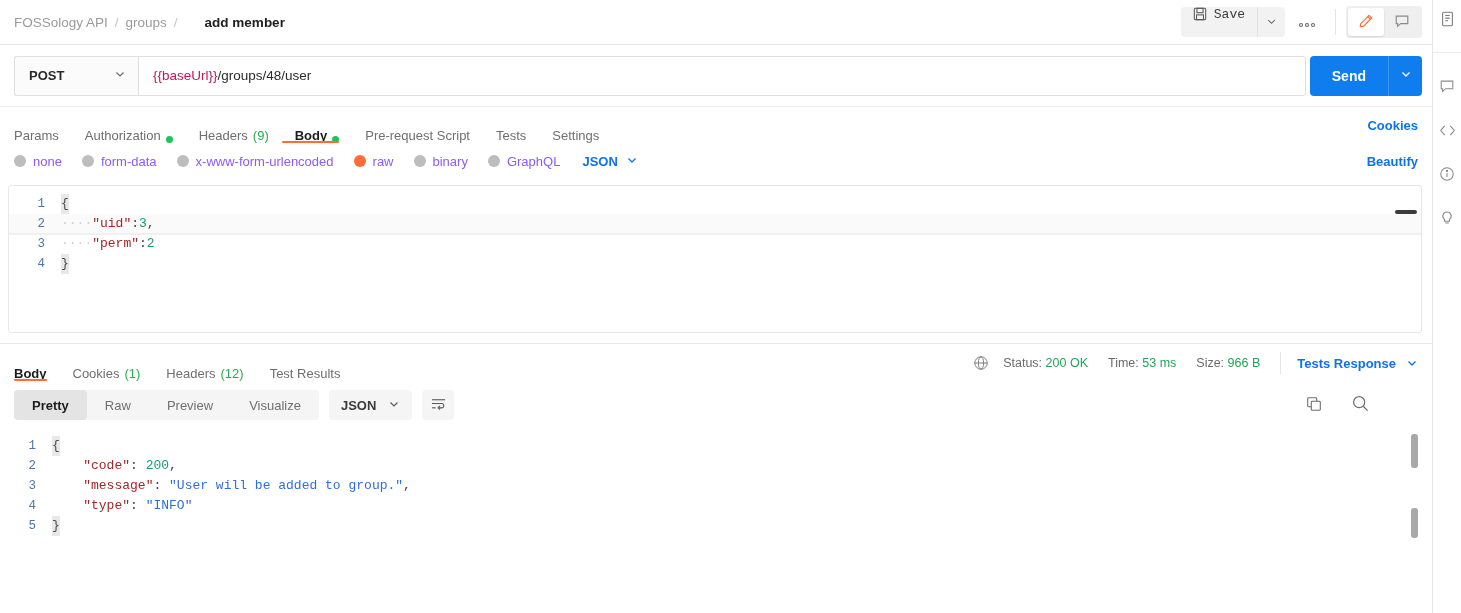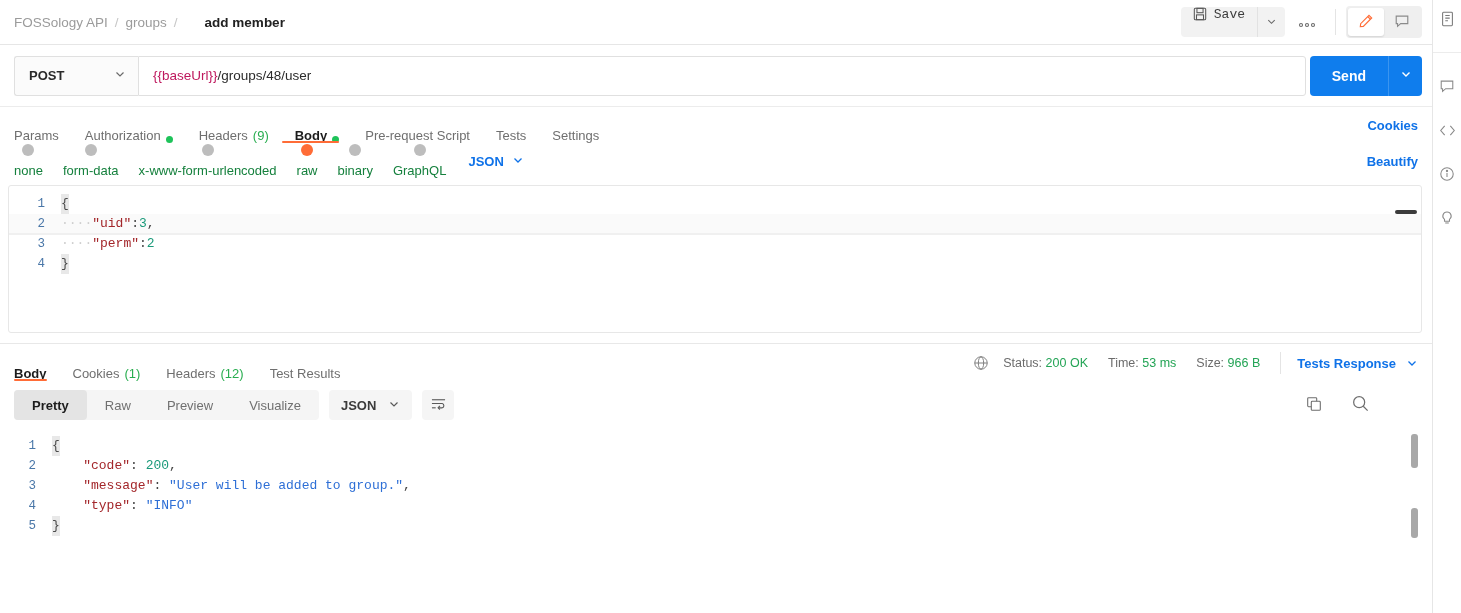--- a/index.html
+++ b/index.html
@@ -121,21 +121,21 @@
   .link-blue { color: #0f72e8; font-weight: bold; font-size: 13px; cursor: pointer; }
   .tabs-right { margin-left: auto; display: flex; align-items: center; }
 
   
   .body-type-row {
     height: 36px; display: flex; align-items: center;
     padding: 0 14px; gap: 0;
   }
   .radio-item {
     display: flex; align-items: center; gap: 7px;
-    margin-right: 20px; font-size: 13px; color: #15803d; cursor: pointer; flex-direction: column;
+    margin-right: 20px; font-size: 13px; color: #8b5cf6; cursor: pointer;
   }
   .radio {
     width: 12px; height: 12px; border-radius: 50%;
     background: #bdbdbd; display: inline-block;
   }
   .radio.on { background: #ff6c37; }
   .fmt-select {
     display: flex; align-items: center; gap: 8px;
     color: #0f72e8; font-weight: bold; font-size: 13px; cursor: pointer;
     margin-left: 2px;

